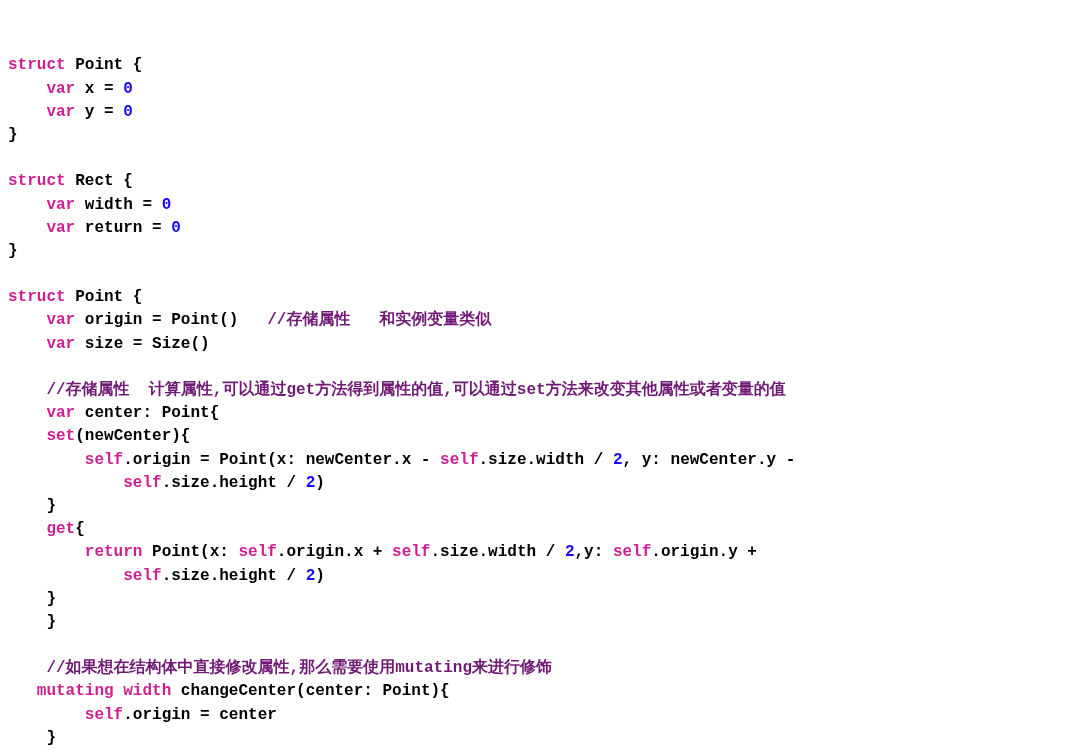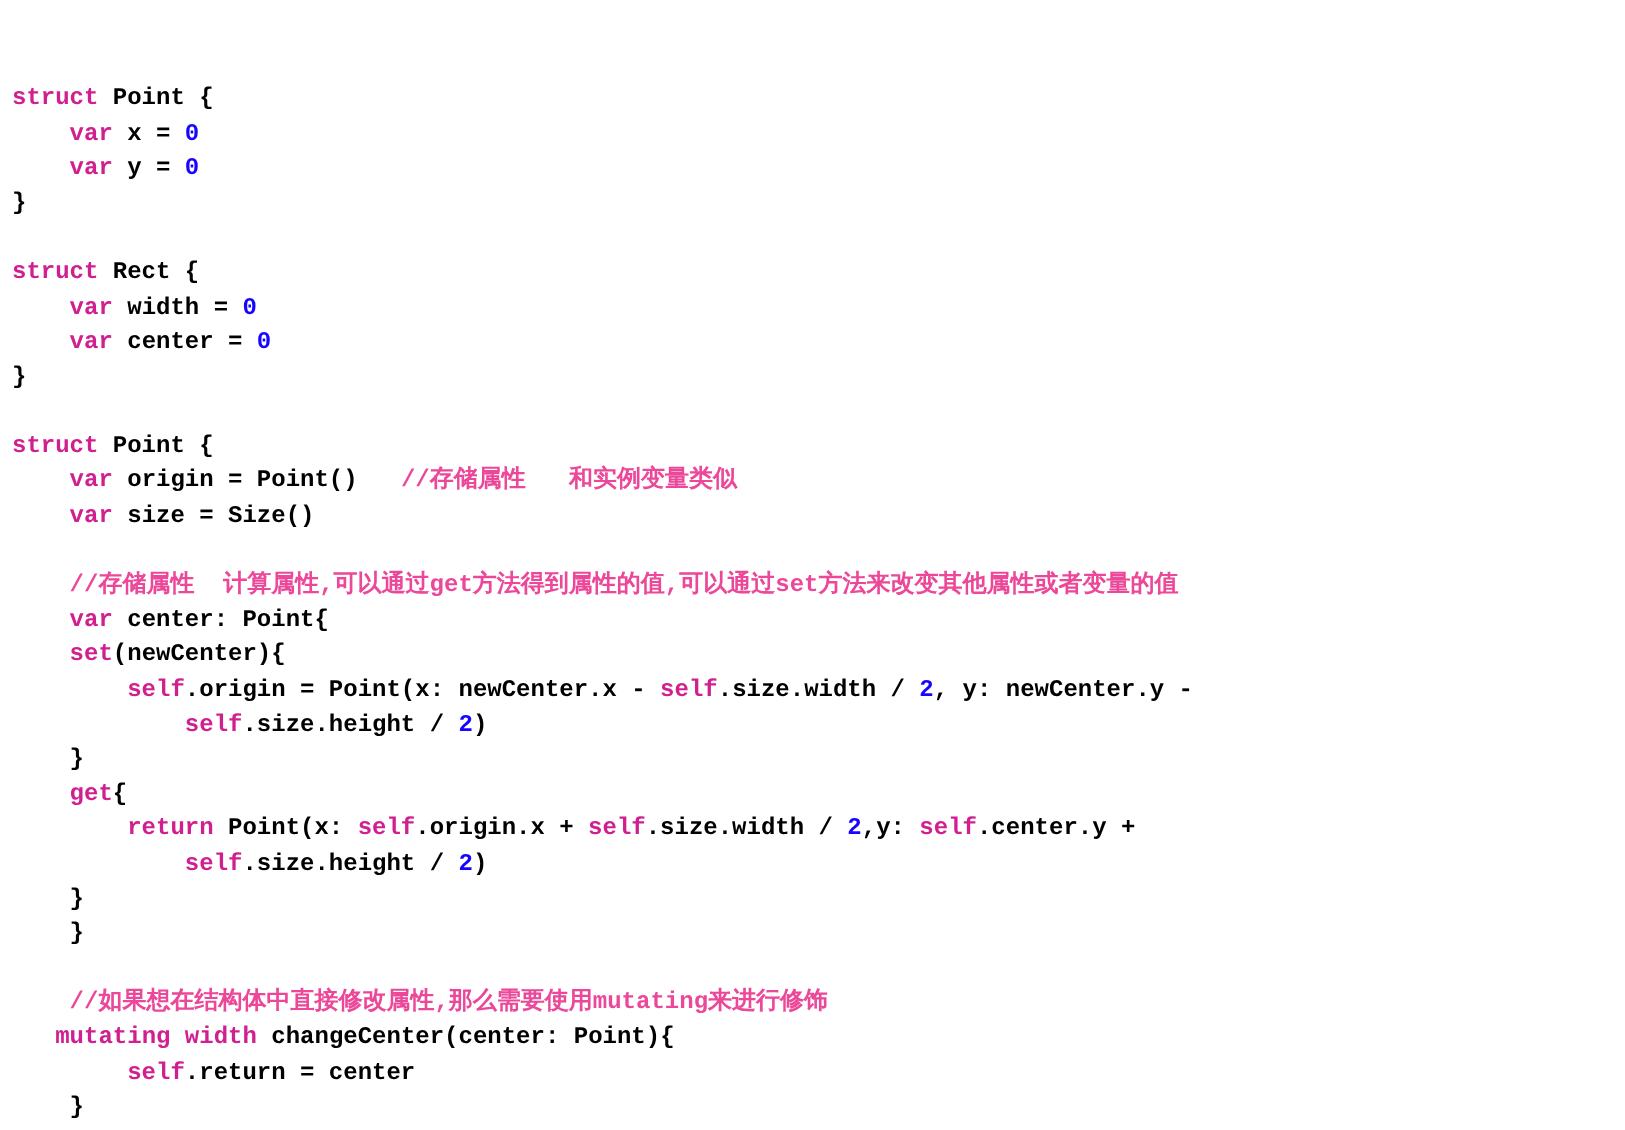--- a/index.html
+++ b/index.html
@@ -8,49 +8,49 @@
     background: #ffffff;
     font-family: Menlo, Monaco, Consolas, "Courier New", monospace;
     font-size: 16px;
     font-weight: bold;
     line-height: 1.45;
     white-space: pre;
     color: #000000;
   }
   .kw { color: #d02090; }      
   .num { color: #1805ff; }     
-  .cmt { color: #ec4899; }
+  .cmt { color: #701a75; }
 </style>
 </head>
 <body>
 
 <div><span class="kw">struct</span><span> Point {</span>
 <span class="kw">    var</span><span> x = </span><span class="num">0</span>
 <span class="kw">    var</span><span> y = </span><span class="num">0</span>
 <span>}</span>
 <span></span>
 <span class="kw">struct</span><span> Rect {</span>
 <span class="kw">    var</span><span> width = </span><span class="num">0</span>
-<span class="kw">    var</span><span> center = </span><span class="num">0</span>
+<span class="kw">    var</span><span> return = </span><span class="num">0</span>
 <span>}</span>
 <span></span>
 <span class="kw">struct</span><span> Point {</span>
 <span class="kw">    var</span><span> origin = Point()   </span><span class="cmt">//存储属性   和实例变量类似</span>
 <span class="kw">    var</span><span> size = Size()</span>
 <span>    </span>
 <span class="cmt">    //存储属性  计算属性,可以通过get方法得到属性的值,可以通过set方法来改变其他属性或者变量的值</span>
 <span class="kw">    var</span><span> center: Point{</span>
 <span class="kw">    set</span><span>(newCenter){</span>
 <span>        </span><span class="kw">self</span><span>.origin = Point(x: newCenter.x - </span><span class="kw">self</span><span>.size.width / </span><span class="num">2</span><span>, y: newCenter.y -</span>
 <span>            </span><span class="kw">self</span><span>.size.height / </span><span class="num">2</span><span>)</span>
 <span>    }</span>
 <span class="kw">    get</span><span>{</span>
-<span>        </span><span class="kw">return</span><span> Point(x: </span><span class="kw">self</span><span>.origin.x + </span><span class="kw">self</span><span>.size.width / </span><span class="num">2</span><span>,y: </span><span class="kw">self</span><span>.center.y +</span>
+<span>        </span><span class="kw">return</span><span> Point(x: </span><span class="kw">self</span><span>.origin.x + </span><span class="kw">self</span><span>.size.width / </span><span class="num">2</span><span>,y: </span><span class="kw">self</span><span>.origin.y +</span>
 <span>            </span><span class="kw">self</span><span>.size.height / </span><span class="num">2</span><span>)</span>
 <span>    }</span>
 <span>    }</span>
 <span>    </span>
 <span class="cmt">    //如果想在结构体中直接修改属性,那么需要使用mutating来进行修饰</span>
 <span>   </span><span class="kw">mutating</span><span> </span><span class="kw">width</span><span> changeCenter(center: Point){</span>
-<span>        </span><span class="kw">self</span><span>.return = center</span>
+<span>        </span><span class="kw">self</span><span>.origin = center</span>
 <span>    }</span>
 <span>}</span></div>
 
 
 </body></html>

